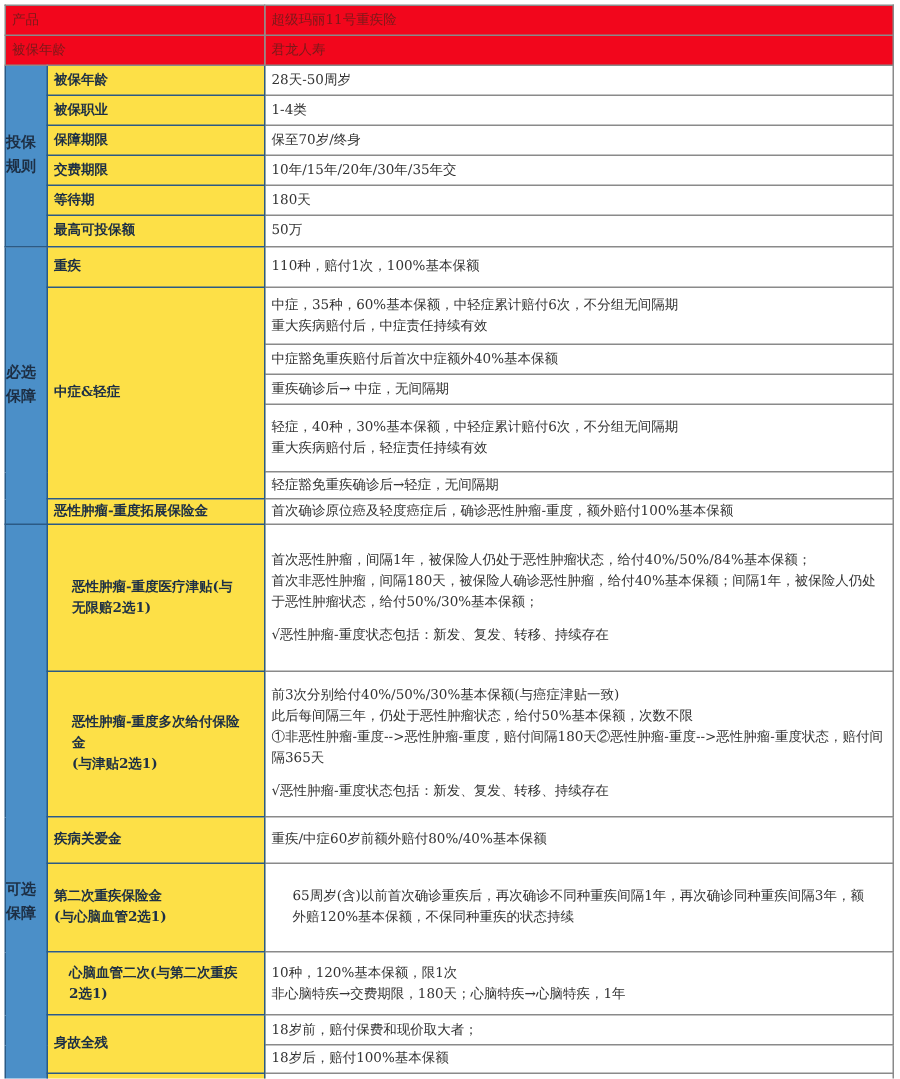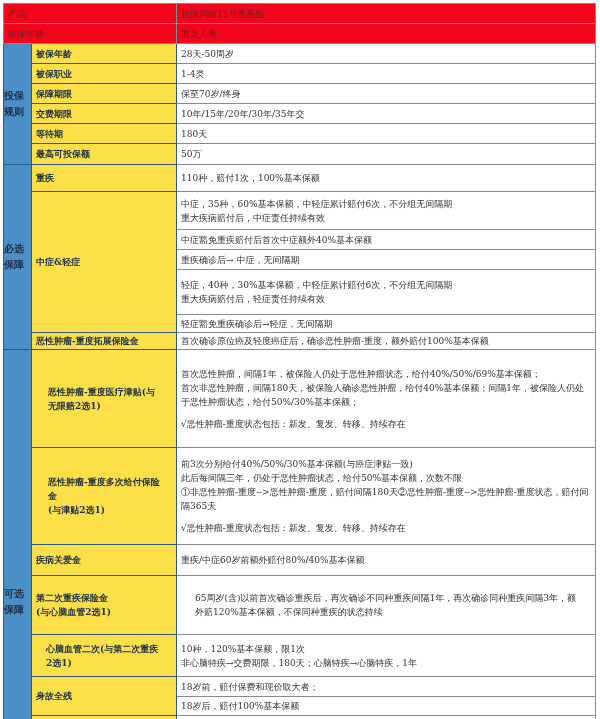--- a/index.html
+++ b/index.html
@@ -100,21 +100,21 @@
     </tr>
     <tr style="height:17px">
       <td class="lbl">恶性肿瘤-重度拓展保险金</td>
       <td class="val">首次确诊原位癌及轻度癌症后，确诊恶性肿瘤-重度，额外赔付100%基本保额</td>
     </tr>
 
     <tr style="height:98px">
       <td class="sec" rowspan="8" style="vertical-align:middle; padding-top:120px !important;">可选保障</td>
       <td class="lbl" style="padding:0 16px;">恶性肿瘤-重度医疗津贴(与无限赔2选1)</td>
       <td class="val">
-        <div>首次恶性肿瘤，间隔1年，被保险人仍处于恶性肿瘤状态，给付40%/50%/69%基本保额；</div>
+        <div>首次恶性肿瘤，间隔1年，被保险人仍处于恶性肿瘤状态，给付40%/50%/84%基本保额；</div>
         <div>首次非恶性肿瘤，间隔180天，被保险人确诊恶性肿瘤，给付40%基本保额；间隔1年，被保险人仍处于恶性肿瘤状态，给付50%/30%基本保额；</div>
         <div class="gap"></div>
         <div>√恶性肿瘤-重度状态包括：新发、复发、转移、持续存在</div>
       </td>
     </tr>
     <tr style="height:97px">
       <td class="lbl" style="padding:0 16px;">
         <div>恶性肿瘤-重度多次给付保险金</div>
         <div>(与津贴2选1)</div>
       </td>

